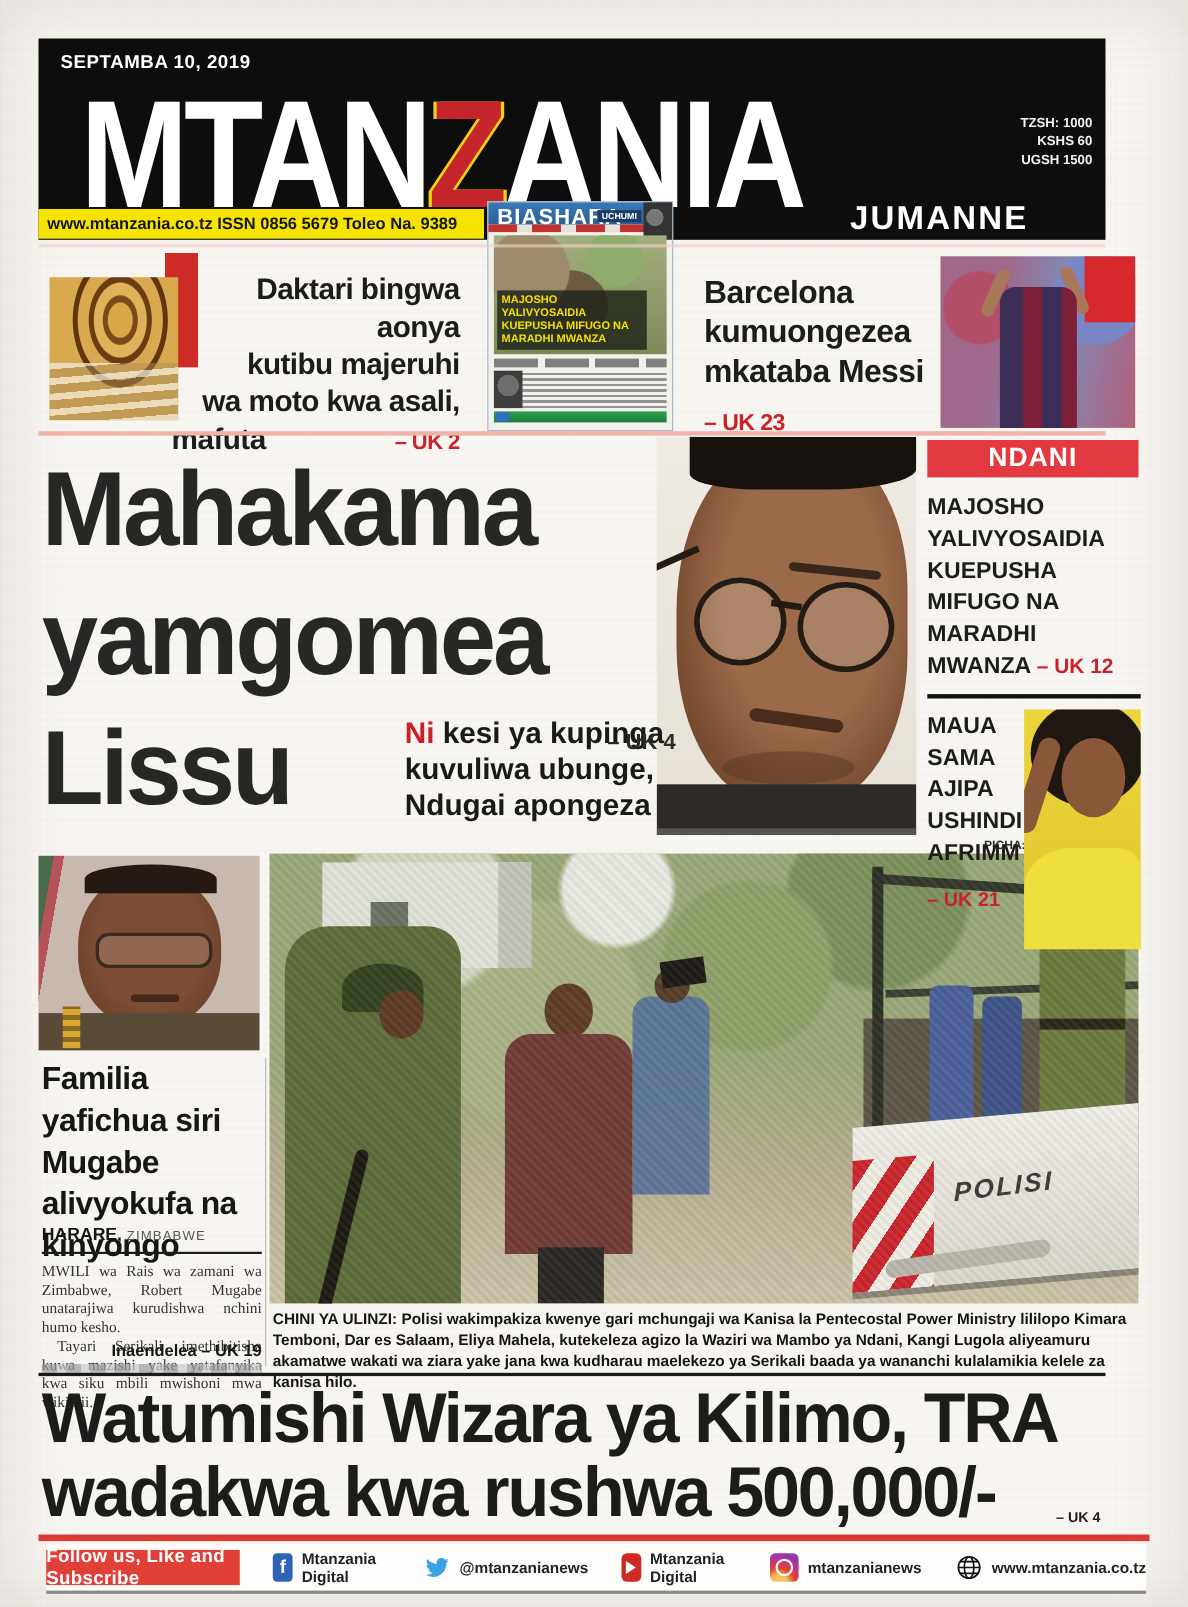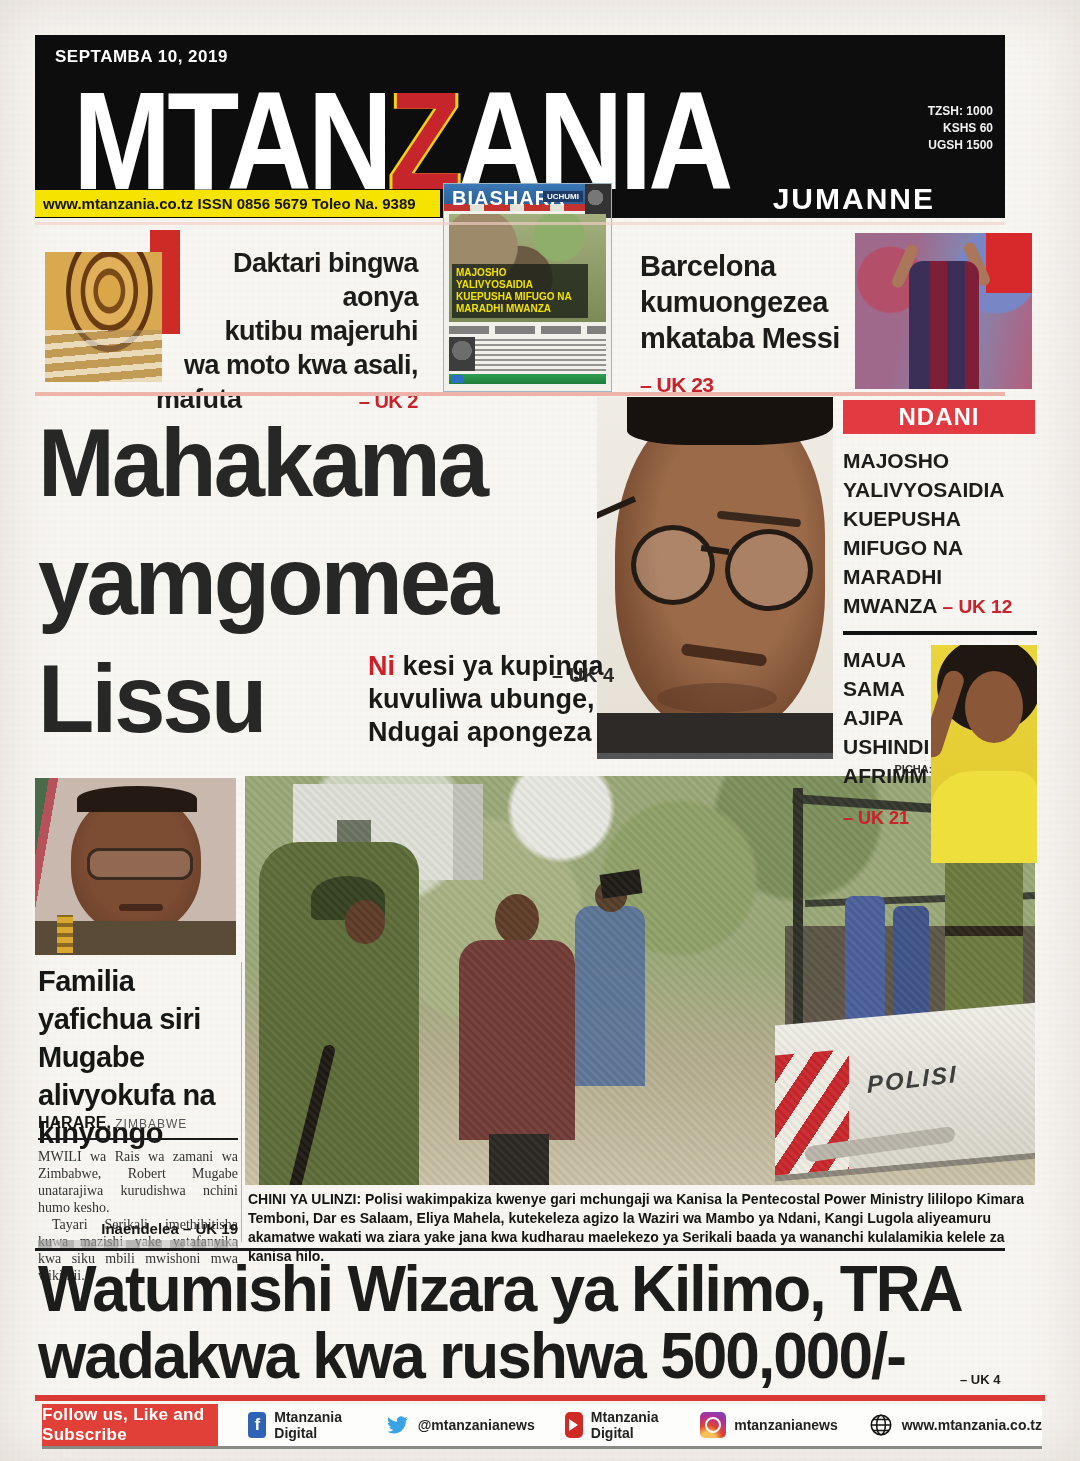--- a/index.html
+++ b/index.html
@@ -163,21 +163,21 @@
   .sc-grain{inset:0;background:repeating-linear-gradient(45deg,rgba(255,255,255,.05) 0 3px,rgba(40,40,20,.05) 3px 6px);}
   
   .caption{left:248px;top:1190px;width:788px;font-size:14px;line-height:19px;font-weight:700;color:#141412;}
   .hrule{left:35px;top:1248px;width:970px;height:3px;background:#1a1a1a;}
   .big-head{left:38px;top:1256px;width:1005px;font-size:64px;line-height:67px;font-weight:900;color:#1c1c1a;
             letter-spacing:-2px;transform:scaleX(.97);transform-origin:left top;white-space:nowrap;}
   .big-uk{left:960px;top:1372px;font-size:13px;font-weight:800;color:#1c1c1a;}
   
   .f-redline{left:35px;top:1395px;width:1010px;height:6px;background:#d93a35;}
   .f-bar{left:42px;top:1404px;width:1000px;height:42px;background:#fdfdfb;border-bottom:3px solid #8a8a85;display:flex;align-items:center;}
-  .f-cta{width:248px;height:42px;background:#e04038;color:#fff;font-size:17px;font-weight:800;
+  .f-cta{width:248px;height:32px;background:#e04038;color:#fff;font-size:17px;font-weight:800;
          display:flex;align-items:center;justify-content:center;letter-spacing:.3px;}
   .f-item{display:flex;align-items:center;gap:8px;margin-left:30px;font-size:14px;font-weight:700;color:#222;}
   .f-ic{width:26px;height:26px;border-radius:5px;display:flex;align-items:center;justify-content:center;color:#fff;font-weight:800;font-size:17px;}
   .ic-fb{background:#2f63b5;border-radius:4px;}
   .ic-yt{background:#d02a24;}
   .ic-ig{background:radial-gradient(circle at 30% 110%,#f5c15a 0 25%,#e0452f 45%,#b43094 70%,#6a4ac4 100%);}
   .ic-tw svg,.ic-gl svg{display:block;}
   .yt-tri{width:0;height:0;border-left:9px solid #fff;border-top:6px solid transparent;border-bottom:6px solid transparent;}
   .ig-lens{width:12px;height:12px;border:2.5px solid #fff;border-radius:50%;}
 </style>

